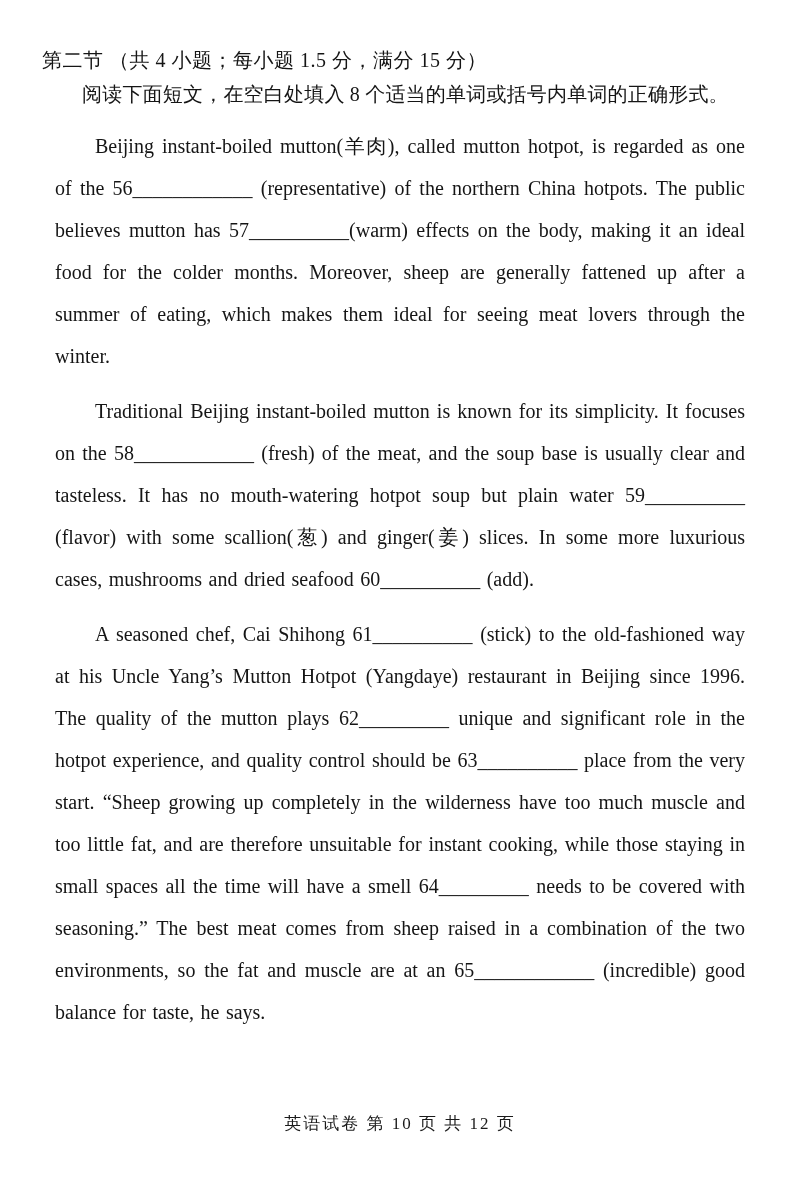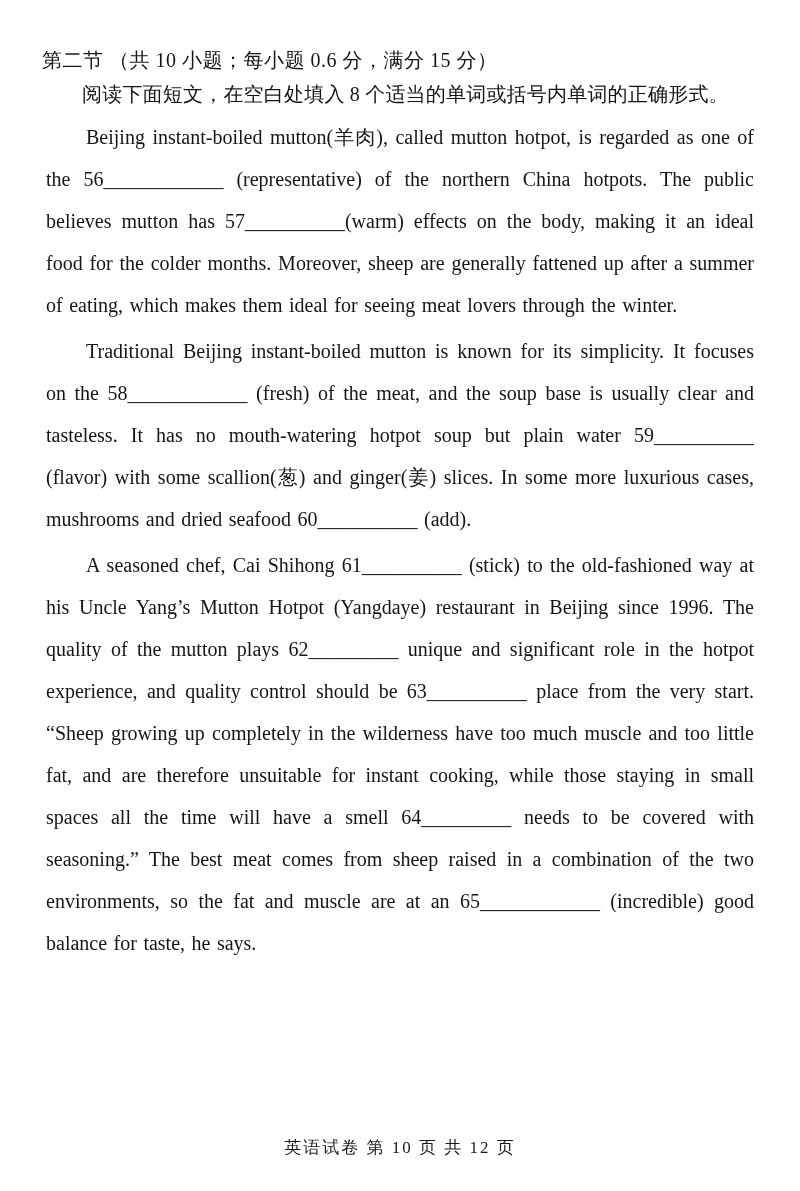--- a/index.html
+++ b/index.html
@@ -27,43 +27,43 @@
     letter-spacing: 0.5px;
     white-space: nowrap;
   }
   .instruction {
     font-size: 20px;
     line-height: 36px;
     text-indent: 2em;
     letter-spacing: 0.2px;
   }
   .para {
-    margin: 4px;
+    margin: 13px;
     font-size: 20px;
     line-height: 42px;
     text-indent: 2em;
     text-align: justify;
     word-spacing: 1.5px;
   }
   .footer {
     position: absolute;
     left: 0;
-    bottom: 32px;
+    bottom: 56px;
     width: 100%;
     text-align: center;
     font-size: 17px;
     letter-spacing: 2px;
     color: #1a1a1a;
   }
 </style>
 </head>
 <body>
 
 <div class="page">
   <div class="content">
-    <div class="section-heading">第二节 （共 10 小题；每小题 0.6 分，满分 15 分）</div>
+    <div class="section-heading">第二节 （共 4 小题；每小题 1.5 分，满分 15 分）</div>
     <div class="instruction">阅读下面短文，在空白处填入 8 个适当的单词或括号内单词的正确形式。</div>
     <p class="para">Beijing instant-boiled mutton(羊肉), called mutton hotpot, is regarded as one of the 56____________ (representative) of the northern China hotpots. The public believes mutton has 57__________(warm) effects on the body, making it an ideal food for the colder months. Moreover, sheep are generally fattened up after a summer of eating, which makes them ideal for seeing meat lovers through the winter.</p>
     <p class="para">Traditional Beijing instant-boiled mutton is known for its simplicity. It focuses on the 58____________ (fresh) of the meat, and the soup base is usually clear and tasteless. It has no mouth-watering hotpot soup but plain water 59__________ (flavor) with some scallion(葱) and ginger(姜) slices. In some more luxurious cases, mushrooms and dried seafood 60__________ (add).</p>
     <p class="para">A seasoned chef, Cai Shihong 61__________ (stick) to the old-fashioned way at his Uncle Yang’s Mutton Hotpot (Yangdaye) restaurant in Beijing since 1996. The quality of the mutton plays 62_________ unique and significant role in the hotpot experience, and quality control should be 63__________ place from the very start. “Sheep growing up completely in the wilderness have too much muscle and too little fat, and are therefore unsuitable for instant cooking, while those staying in small spaces all the time will have a smell 64_________ needs to be covered with seasoning.” The best meat comes from sheep raised in a combination of the two environments, so the fat and muscle are at an 65____________ (incredible) good balance for taste, he says.</p>
   </div>
   <div class="footer">英语试卷 第 10 页 共 12 页</div>
 </div>
 
 </body></html>

